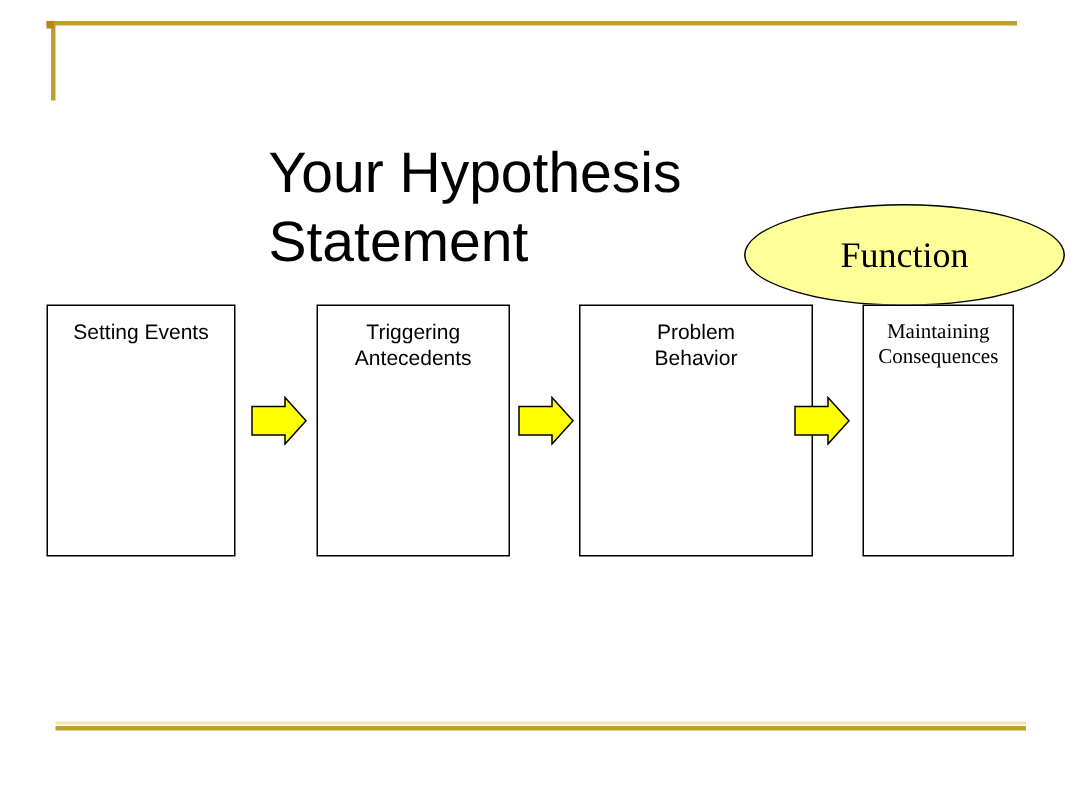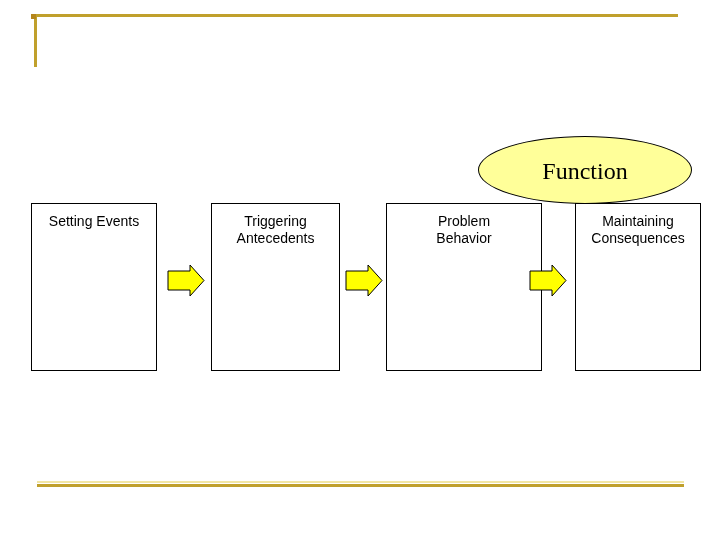--- a/index.html
+++ b/index.html
@@ -57,21 +57,21 @@
     font-size: 38px;
     line-height: 46px;
     font-weight: 400;
     color: var(--c-text, #000000);
     letter-spacing: 0px;
   }
 
   
   .ellipse {
     position: absolute;
-    left: 478px; top: 136px;
+    left: 496px; top: 136px;
     width: 214px; height: 68px;
     background: var(--c-ellipse-fill, #FFFF99);
     border: 1px solid var(--c-outline, #000000);
     border-radius: 50%;
     display: flex;
     align-items: center;
     justify-content: center;
     z-index: 1;
     box-sizing: border-box;
     text-align: center;
@@ -97,21 +97,21 @@
   .box-label {
     display: block;
     margin: 9px auto 0 auto;
     font-size: 14px;
     line-height: 17px;
     color: var(--c-text, #000000);
   }
   .box-1 { left: 31px;  width: 126px; }
   .box-2 { left: 211px; width: 129px; }
   .box-3 { left: 386px; width: 156px; }
-  .box-4 { left: 575px; width: 126px; }
+  .box-4 { left: 575px; width: 101px; font-family: Liberation Serif, serif; }
   .box-2 .box-label { max-width: 100px; }
   .box-3 .box-label { max-width: 80px; }
   .box-4 .box-label { max-width: 112px; }
 
   
   .arrow {
     position: absolute;
     top: 264px;
     width: 38px; height: 33px;
     z-index: 2;
@@ -127,20 +127,21 @@
 </style>
 </head>
 <body>
 
 <div class="slide">
 
   <div class="top-rule"></div>
   <div class="corner-vert"></div>
   <div class="corner-dot"></div>
 
+  <h1 class="title">Your Hypothesis Statement</h1>
 
   <div class="ellipse">
     <span>Function</span>
   </div>
 
   <div class="flow-box box-2">
     <span class="box-label">Triggering Antecedents</span>
   </div>
   <div class="flow-box box-1">
     <span class="box-label">Setting Events</span>

